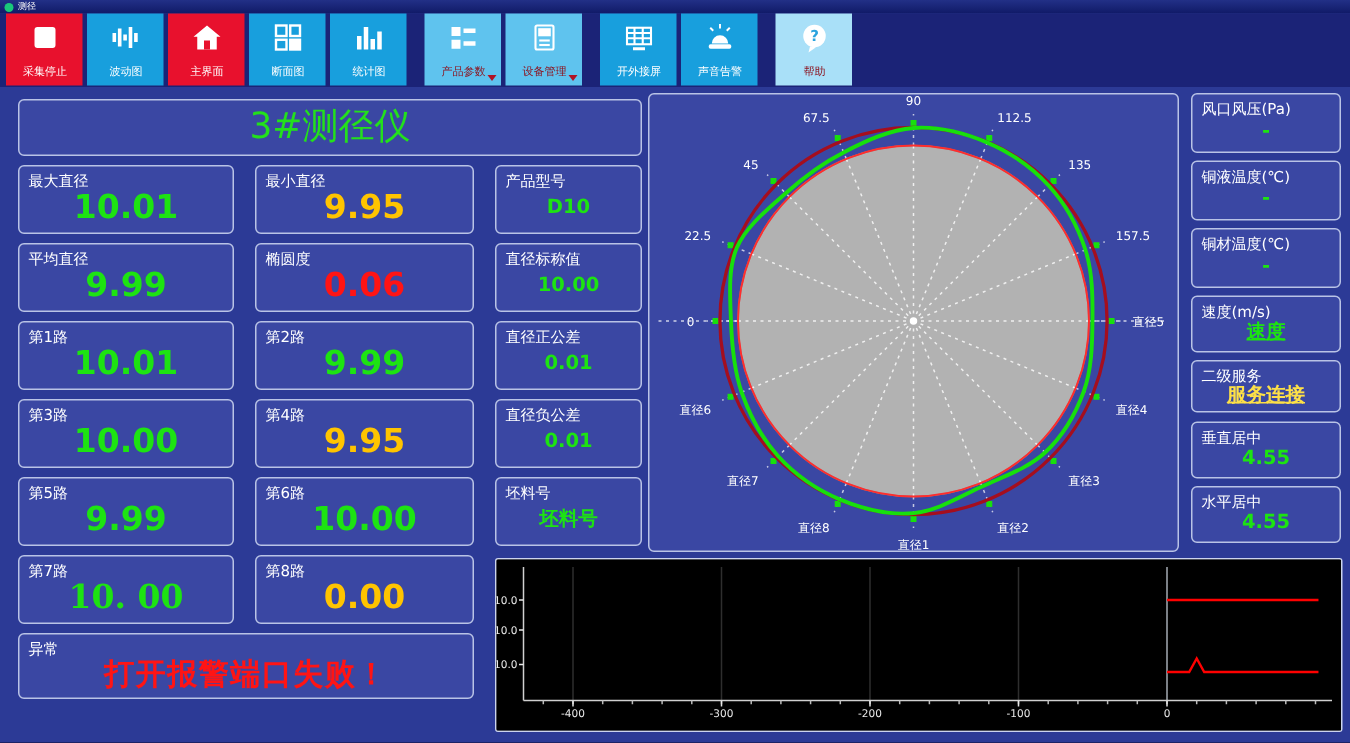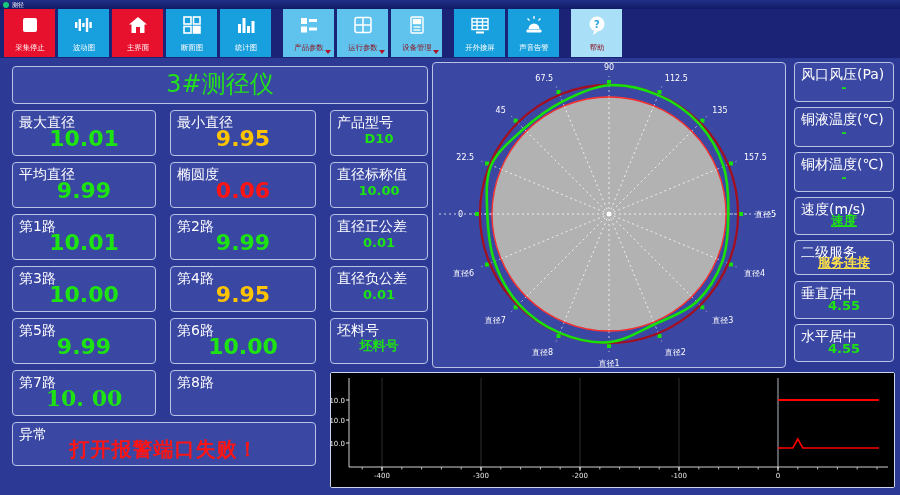--- a/index.html
+++ b/index.html
@@ -21,21 +21,21 @@
   .tbtn.red{background:#e8112d;}
   .tbtn.blue{background:#189fdd;}
   .tbtn.light{background:#5fc3ee;}
   .tbtn.pale{background:#a9e0f8;}
   .tbtn.light .tlabel,.tbtn.pale .tlabel{color:#8c1420;}
   .tdrop{position:absolute;right:3px;bottom:3px;width:0;height:0;
          border-left:3px solid transparent;border-right:3px solid transparent;border-top:4px solid #b01326;}
   .tspacer{width:6px;flex:0 0 auto;}
   
   .box{position:absolute;background:#3a47a3;border:1px solid #b9c3e6;border-radius:4px;box-sizing:border-box;}
-  .box .lbl{position:absolute;top:3px;left:6px;font-size:14px;color:#ffffff;}
+  .box .lbl{position:absolute;top:3px;left:6px;font-size:10px;color:#ffffff;}
   .box .val{position:absolute;left:2px;right:2px;top:12px;bottom:2px;display:flex;align-items:center;
             justify-content:center;font-weight:bold;}
   .val.big{font-size:22px;}
   .val.small{font-size:13px;}
   .val.serif{font-family:"DejaVu Serif","Liberation Serif",serif;font-weight:bold;}
   .val.link{font-size:13px;text-decoration:underline;cursor:pointer;}
   
   #gauge-title{position:absolute;left:12px;top:66px;width:416px;height:38px;}
   #gauge-title .val{top:0;font-size:24px;color:#23e01c;font-weight:normal;}
   
@@ -113,31 +113,20 @@
               <rect x="11" y="5" width="8" height="3"></rect>
               <rect x="3" y="12.5" width="6" height="6"></rect>
               <rect x="11" y="13.5" width="8" height="3"></rect>
             </g>
           </svg></div>
     <div class="tlabel">产品参数</div>
   <div class="tdrop"></div>
       </div>
       <div class="tbtn light">
     <div class="ticon"><svg width="22" height="22" viewBox="0 0 22 22">
-            <g stroke="#fff" stroke-width="1.5" fill="none">
-              <rect x="3" y="3.5" width="16" height="15" rx="2"></rect>
-              <line x1="11" y1="3.5" x2="11" y2="18.5"></line>
-              <line x1="3" y1="11" x2="19" y2="11"></line>
-            </g>
-          </svg></div>
-    <div class="tlabel">运行参数</div>
-  <div class="tdrop"></div>
-      </div>
-      <div class="tbtn light">
-    <div class="ticon"><svg width="22" height="22" viewBox="0 0 22 22">
             <g stroke="#fff" stroke-width="1.4" fill="none">
               <rect x="5" y="3" width="12" height="16" rx="1"></rect>
               <rect x="7.5" y="5.5" width="7" height="4" fill="#fff"></rect>
               <line x1="7.5" y1="13" x2="14.5" y2="13"></line>
               <line x1="7.5" y1="16" x2="14.5" y2="16"></line>
             </g>
           </svg></div>
     <div class="tlabel">设备管理</div>
   <div class="tdrop"></div>
       </div>
@@ -244,20 +233,21 @@
       <div class="box" style="left: 330px; top: 318px; width: 98px; height: 46px;">
     <div class="lbl">坯料号</div>
     <div class="val small" style="color: rgb(29, 227, 18);">坯料号</div>
   </div>
       <div class="box" style="left: 12px; top: 370px; width: 144px; height: 46px;">
     <div class="lbl">第7路</div>
     <div class="val big serif" style="color: rgb(29, 227, 18);">10. 00</div>
   </div>
       <div class="box" style="left: 170px; top: 370px; width: 146px; height: 46px;">
     <div class="lbl">第8路</div>
+    <div class="val big" style="color: rgb(255, 196, 0);">0.00</div>
   </div>
     </div>
 
   <div class="box" id="alarm-box">
     <div class="lbl">异常</div>
     <div class="val" id="alarm-val" style="color: rgb(255, 20, 20);">打开报警端口失败！</div>
   </div>
 
   <div class="box" id="polar-panel">
     <svg id="polar-svg" width="352" height="304">

